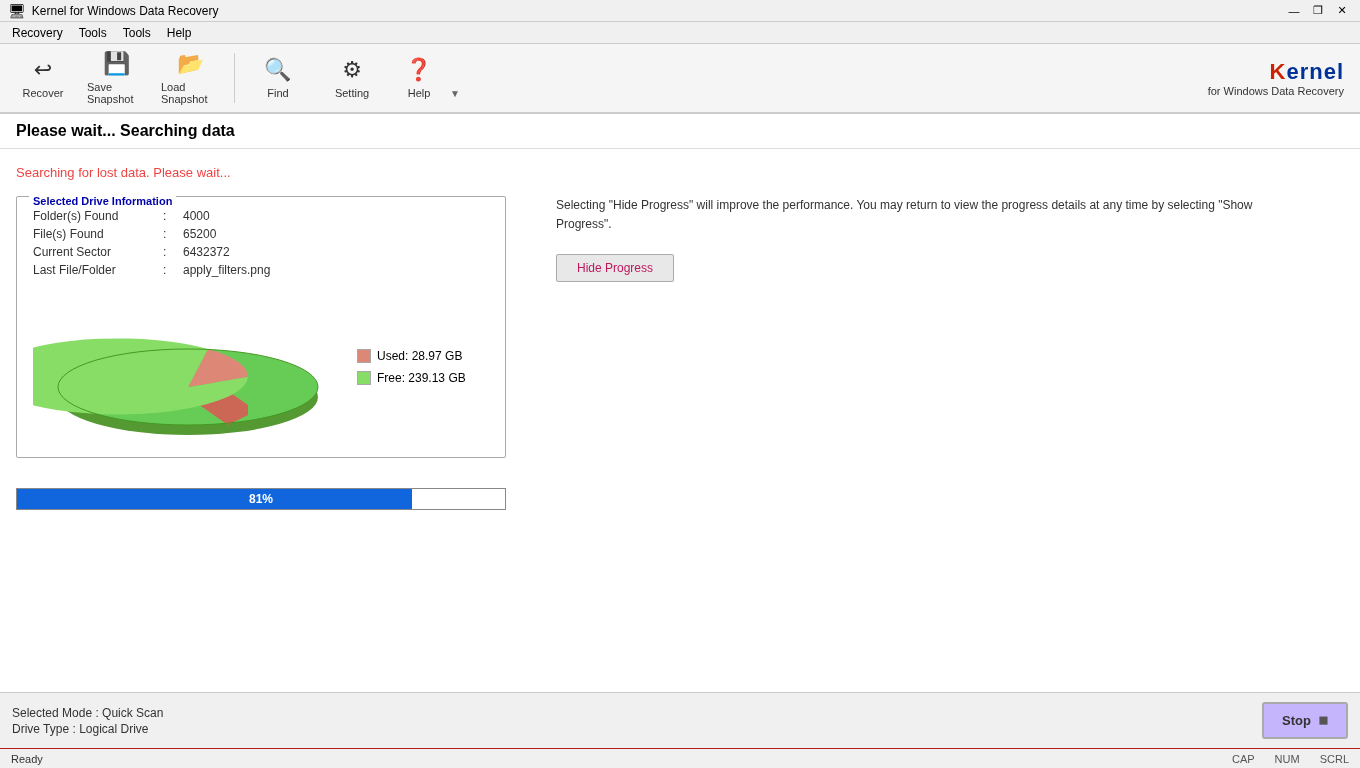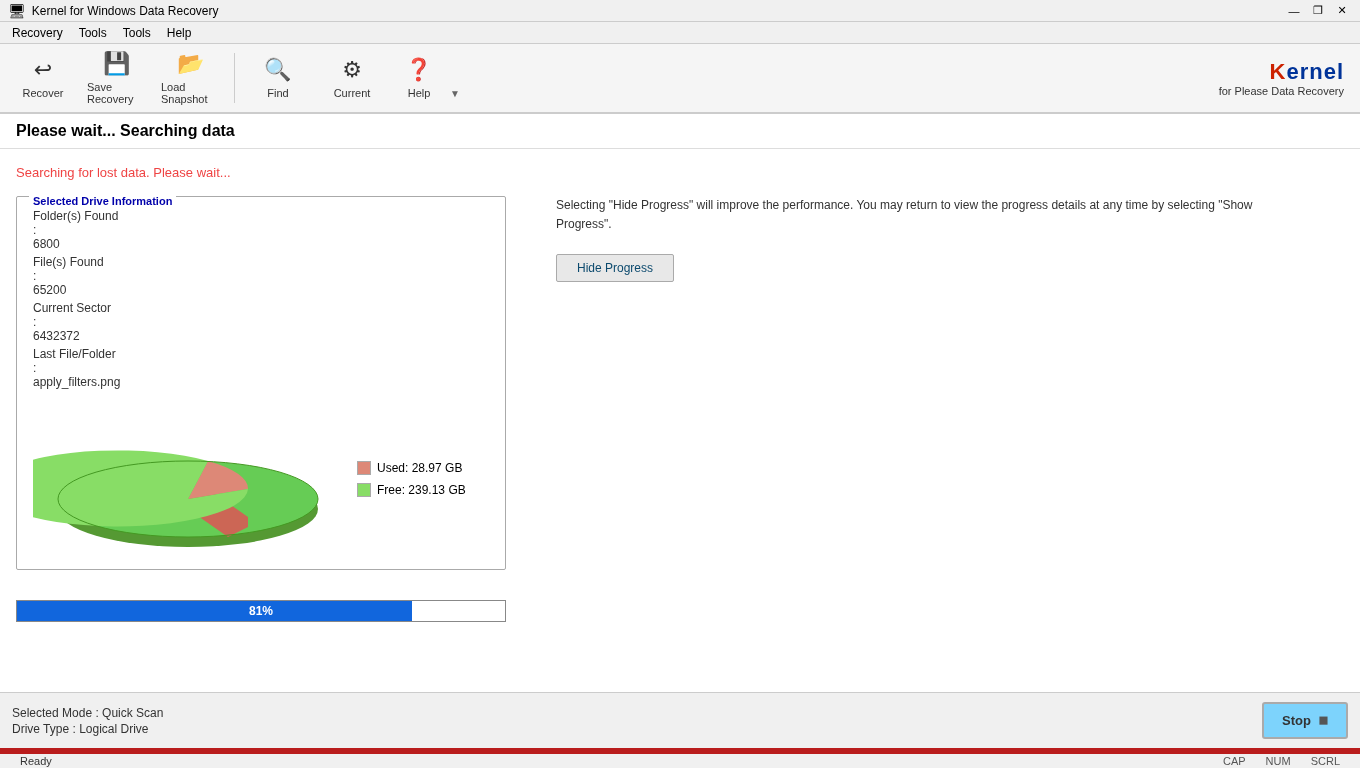--- a/index.html
+++ b/index.html
@@ -131,21 +131,20 @@
       background: #fff;
       padding: 0 4px;
       font-size: 11px;
       color: #0000aa;
       font-weight: bold;
     }
     .info-row {
       display: flex;
       margin-bottom: 4px;
       font-size: 12px;
-      flex-direction: column;
     }
     .info-label { width: 130px; color: #333; }
     .info-sep { width: 20px; color: #333; }
     .info-value { color: #333; }
 
     
     #pie-area {
       display: flex;
       align-items: center;
       margin-top: 20px;
@@ -169,21 +168,21 @@
       margin-bottom: 20px;
       line-height: 1.6;
     }
     #hide-progress-btn {
       background: #e8e8e8;
       border: 1px solid #aaa;
       border-radius: 2px;
       padding: 6px 20px;
       font-size: 12px;
       cursor: pointer;
-      color: #0c4a6e;
+      color: #be185d;
     }
 
     
     #progress-section {
       clear: both;
       padding-top: 30px;
     }
     #reading-sector-text {
       font-size: 12px;
       color: #333;
@@ -220,43 +219,43 @@
       border-top: 1px solid #ccc;
       height: 56px;
       display: flex;
       align-items: center;
       padding: 0 12px;
       justify-content: space-between;
     }
     #statusbar-left { display: flex; flex-direction: column; gap: 2px; font-size: 12px; color: #333; }
     #statusbar-right { display: flex; align-items: center; gap: 12px; }
     #stop-btn {
-      background: #7dd3fc;
+      background: #c4b5fd;
       border: 2px solid #aaa;
       border-radius: 3px;
       padding: 6px 18px;
       font-size: 13px;
       font-weight: bold;
       cursor: pointer;
       display: flex;
       align-items: center;
       gap: 8px;
       color: #333;
     }
     .stop-icon { font-size: 18px; color: #555; }
     #caps-indicators { display: flex; gap: 20px; font-size: 11px; color: #555; }
 
     
     #bottom-status {
       background: #f0f0f0;
       height: 20px;
-      border-top: 6px solid #b91c1c;
-      display: flex;
-      align-items: center;
-      padding: 0 20px;
+      border-top: 1px solid #b91c1c;
+      display: flex;
+      align-items: center;
+      padding: 0 11px;
       justify-content: space-between;
       font-size: 11px;
       color: #333;
     }
 
     .content-area {
       display: flex;
       align-items: flex-start;
     }
   </style>
@@ -280,67 +279,67 @@
   <span class="menu-item">Help</span>
 </div>
 
 <div id="toolbar">
   <div class="toolbar-btn">
     <span style="font-size:22px;">↩</span>
     <span>Recover</span>
   </div>
   <div class="toolbar-btn">
     <span style="font-size:22px;">💾</span>
-    <span>Save Recovery</span>
+    <span>Save Snapshot</span>
   </div>
   <div class="toolbar-btn">
     <span style="font-size:22px;">📂</span>
     <span>Load Snapshot</span>
   </div>
   <div class="toolbar-separator"></div>
   <div class="toolbar-btn">
     <span style="font-size:22px;">🔍</span>
     <span>Find</span>
   </div>
   <div class="toolbar-btn">
     <span style="font-size:22px;">⚙</span>
-    <span>Current</span>
+    <span>Setting</span>
   </div>
   <div style="display:flex; align-items:stretch;">
     <div class="toolbar-btn" style="width:56px;">
       <span style="font-size:22px;">❓</span>
       <span>Help</span>
     </div>
     <div class="toolbar-dropdown">▼</div>
   </div>
   <div id="branding">
     <div class="brand-top">
       <span style="color:#cc2200;">K</span><span>ernel</span>
     </div>
-    <div class="brand-bottom">for Please Data Recovery</div>
+    <div class="brand-bottom">for Windows Data Recovery</div>
   </div>
 </div>
 
 <div id="page-title-bar">
   <span>Please wait...  Searching data</span>
 </div>
 
 <div id="main-content">
   <div id="search-status-text">Searching for lost data. Please wait...</div>
 
   <div class="content-area">
 
     <div style="position:relative; display:inline-block; vertical-align:top;">
       <div id="drive-info-box">
         <legend-like style="position:absolute;top:-8px;left:12px;background:#fff;padding:0 4px;font-size:11px;color:#0000aa;font-weight:bold;margin-top:6px;">Selected Drive Information</legend-like>
 
         <div class="info-row">
           <span class="info-label">Folder(s) Found</span>
           <span class="info-sep">:</span>
-          <span class="info-value">6800</span>
+          <span class="info-value">4000</span>
         </div>
         <div class="info-row">
           <span class="info-label">File(s) Found</span>
           <span class="info-sep">:</span>
           <span class="info-value">65200</span>
         </div>
         <div class="info-row">
           <span class="info-label">Current Sector</span>
           <span class="info-sep">:</span>
           <span class="info-value">6432372</span>

